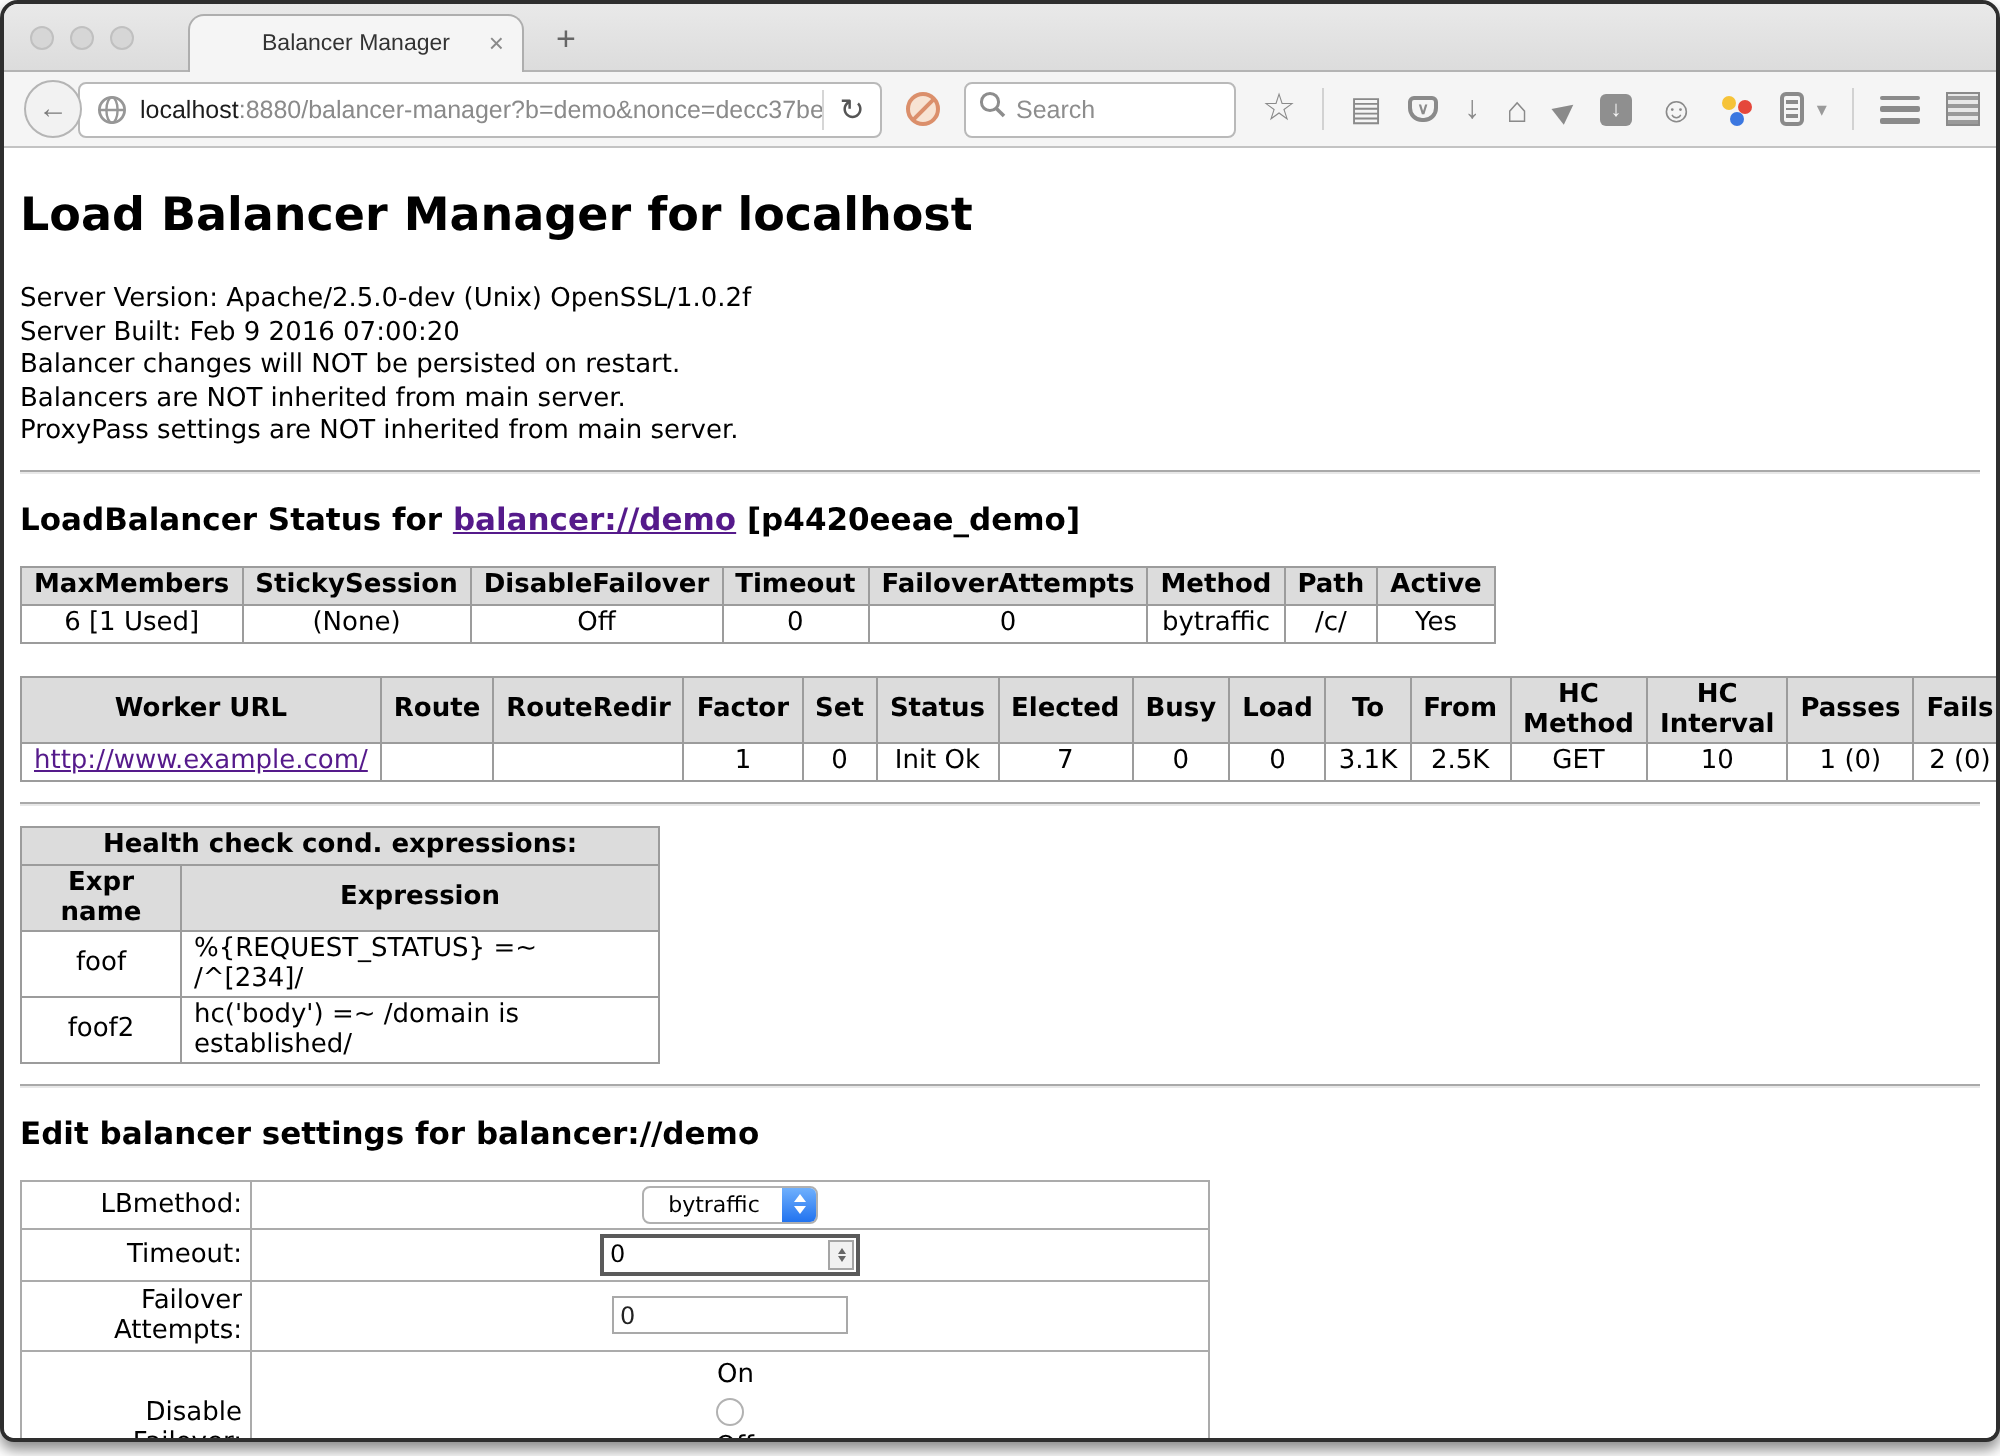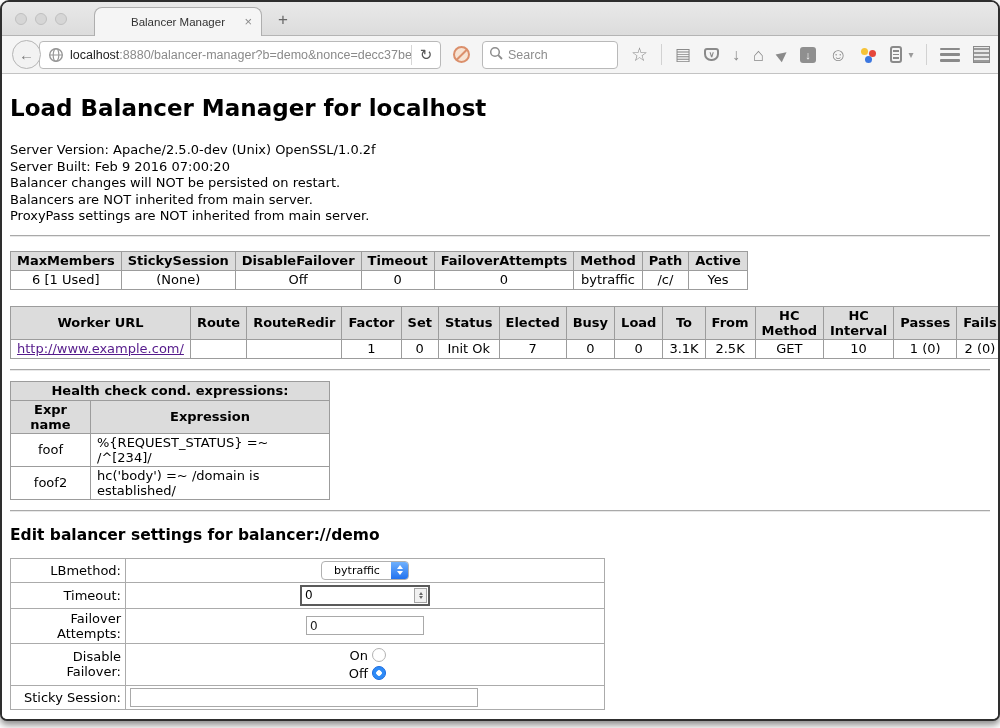--- a/index.html
+++ b/index.html
@@ -137,21 +137,21 @@
      align-items:center; vertical-align:middle; }
   .numwrap input { border:none; outline:none; flex:1; font-size:12px; padding:0 3px; min-width:0;
      font-family:"DejaVu Sans", sans-serif; }
   .spinbox { width:13px; height:15px; margin-right:1px; border:1px solid #a5a5a5; background:#f1f1f1;
      display:flex; flex-direction:column; align-items:center; justify-content:center; flex:none; }
   .spinbox i { width:0; height:0; border-left:2.5px solid transparent; border-right:2.5px solid transparent; }
   .spinbox i.up { border-bottom:3px solid #666; margin-bottom:1px; }
   .spinbox i.dn { border-top:3px solid #666; }
 
   .radio-lines { display:flex; flex-direction:column; align-items:center; gap:3px; padding:2px 0; }
-  .radio-line { display:flex; align-items:center; gap:4px; }
+  .radio-line { display:flex; align-items:center; gap:4px;flex-direction:column; }
   .radio-line .rlbl { width:24px; text-align:right; }
   .radio { width:14px; height:14px; border-radius:50%; border:1px solid #b2b2b2; background:#fff; }
   .radio.checked { border:1px solid #1a6be0;
      background:radial-gradient(circle at 50% 50%, #fff 0 2.5px, #2e8bf7 3px); }
 
   .sticky-cell { display:flex; align-items:center; }
   .sticky-cell input { width:348px; }
 </style>
 </head>
 <body>
@@ -234,20 +234,21 @@
     <div class="info">
       <div>Server Version: Apache/2.5.0-dev (Unix) OpenSSL/1.0.2f</div>
       <div>Server Built: Feb 9 2016 07:00:20</div>
       <div>Balancer changes will NOT be persisted on restart.</div>
       <div>Balancers are NOT inherited from main server.</div>
       <div>ProxyPass settings are NOT inherited from main server.</div>
     </div>
 
     <hr>
 
+    <h3><span>LoadBalancer Status for </span><a href="#">balancer://demo</a><span> [p4420eeae_demo]</span></h3>
 
     <table class="datatable t1">
       <tbody>
           <tr>
         <th>MaxMembers</th>
         <th>StickySession</th>
         <th>DisableFailover</th>
         <th>Timeout</th>
         <th>FailoverAttempts</th>
         <th>Method</th>

